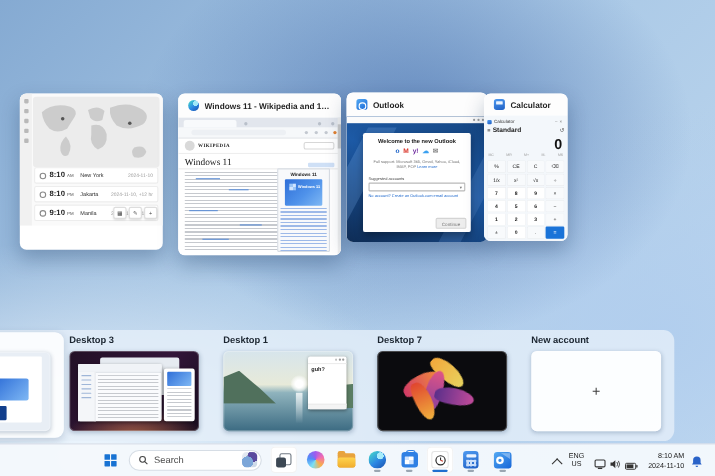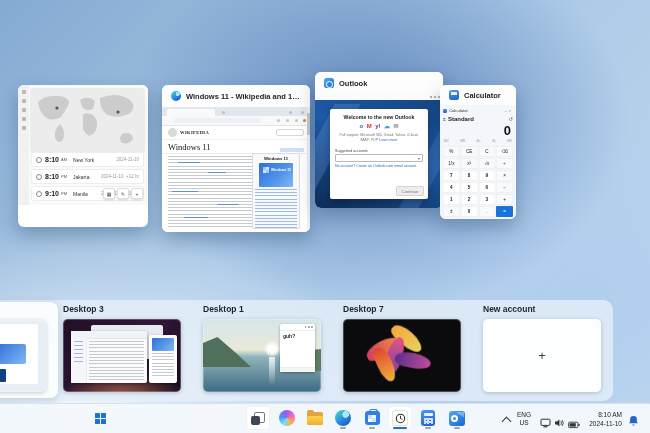--- a/index.html
+++ b/index.html
@@ -62,21 +62,21 @@
   .infobox .ib-t{font-size:4.2px;font-weight:700;text-align:center;color:#222}
   .ib-img{margin:2px auto 1px;width:34px;height:24px;border-radius:1px;position:relative;
     background:linear-gradient(135deg,#2f6fd8 0%,#4f92ea 55%,#7fb8f4 100%)}
   .ib-img .wglyph{position:absolute;left:4px;top:4px;width:6px;height:6px;
     background:conic-gradient(#cfe4ff 0 25%, #9cc6f7 0 50%, #cfe4ff 0 75%, #9cc6f7 0 100%)}
   .ib-img .cap{position:absolute;left:12px;top:5px;font-size:3.5px;color:#fff;font-weight:700}
   .ib-lines{height:40px;margin-top:2px}
   .wiki-scroll{position:absolute;right:0;top:0;bottom:0;width:3px;background:#f0f0f0}
   .wiki-scroll i{position:absolute;left:0;right:0;top:6px;height:22px;background:#c9c9c9}
   
-  .ol-card{left:315px;top:72px;width:128px;height:136px}
+  .ol-card{left:315px;top:84px;width:128px;height:136px}
   .ol-ic{border-radius:2.5px;background:linear-gradient(140deg,#54a9f2,#1868d8);}
   .ol-ic:after{content:"";position:absolute;left:2px;top:3px;width:4.5px;height:4.5px;border:1.4px solid #fff;border-radius:50%}
   .ol-body{position:relative;height:114px;background:linear-gradient(205deg,#16457f 0%,#1d5aa6 45%,#0e2c55 100%);overflow:hidden}
   .ol-chrome{position:absolute;left:0;top:0;right:0;height:6px;background:#fbfbfb;display:flex;justify-content:flex-end;align-items:center;gap:2px;padding-right:3px}
   .ol-chrome i{width:2px;height:2px;background:#9a9a9a;border-radius:50%}
   .streak{position:absolute;background:rgba(120,170,230,.25);transform:skewX(-28deg)}
   .ol-dlg{position:absolute;left:15px;right:15px;top:15px;bottom:9px;background:#fff;border-radius:2px;
     box-shadow:0 3px 8px rgba(0,0,0,.35);padding:5px 5px 3px;text-align:center}
   .ol-title{font-size:5.2px;font-weight:700;color:#1b1b1b}
   .prov-row{display:flex;justify-content:center;gap:3.5px;margin-top:3px;font-weight:700}
@@ -474,20 +474,28 @@
   </div>
 
   <div class="taskbar">
     <div class="start">
         <i></i>
         <i></i>
         <i></i>
         <i></i>
       </div>
 
+    <div class="search-pill">
+      <svg width="9" height="9" viewBox="0 0 9 9">
+          <circle cx="3.6" cy="3.6" r="2.6" stroke="#444" fill="none" stroke-width="1"></circle>
+          <line x1="5.6" y1="5.6" x2="8" y2="8" stroke="#444" stroke-width="1"></line>
+        </svg>
+      <span class="ph">Search</span>
+      <span class="bing-thumb"></span>
+    </div>
 
     <div class="tb-btn hl" style="left:246px">
       <span class="tv-ic">
           <span class="b"></span>
           <span class="f"></span>
         </span>
     </div>
     <div class="tb-btn" style="left:275px">
       <span class="cop-ic"></span>
     </div>

